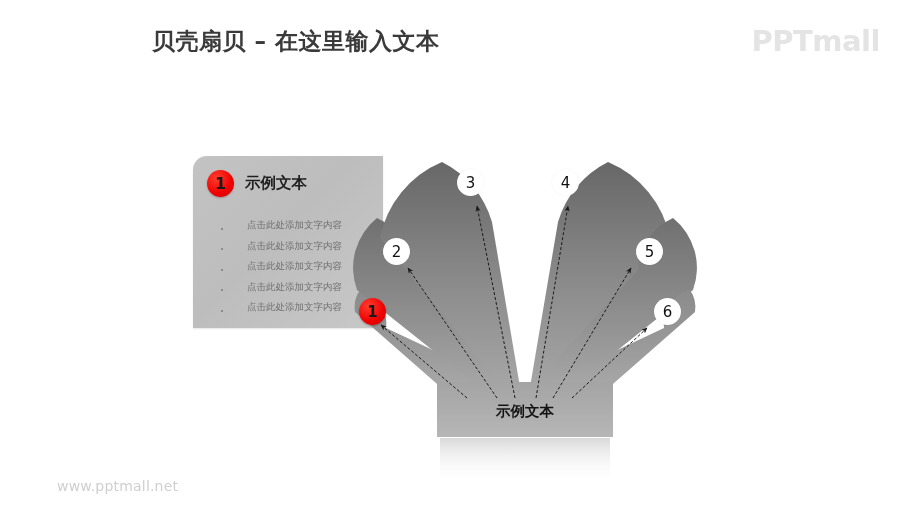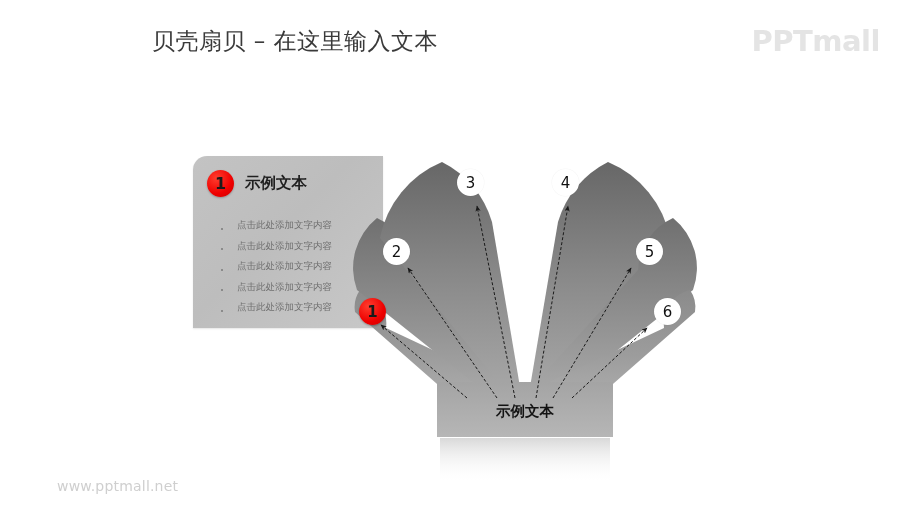--- a/index.html
+++ b/index.html
@@ -23,21 +23,21 @@
     background: #ffffff;
     overflow: hidden;
   }
 
   
   .slide-title {
     position: absolute;
     left: 152px;
     top: 26px;
     font-size: 23px;
-    font-weight: normal;
+    font-weight: bold;
     color: #3a3a3a;
     letter-spacing: 0.5px;
     white-space: nowrap;
   }
 
   
   .brand-logo {
     position: absolute;
     right: 20px;
     top: 24px;
@@ -103,21 +103,21 @@
     position: absolute;
     left: 28px;
     top: 64px;
     margin: 0;
     padding: 0;
     list-style: none;
   }
   .panel-bullets li {
     display: flex;
     align-items: flex-end;
-    gap: 14px;
+    gap: 24px;
     font-size: 9.5px;
     color: #6e6e6e;
     line-height: 1;
     margin-bottom: 11px;
     white-space: nowrap;
   }
   .panel-bullets li .dot {
     width: 2px;
     height: 2px;
     background: #7a7a7a;

